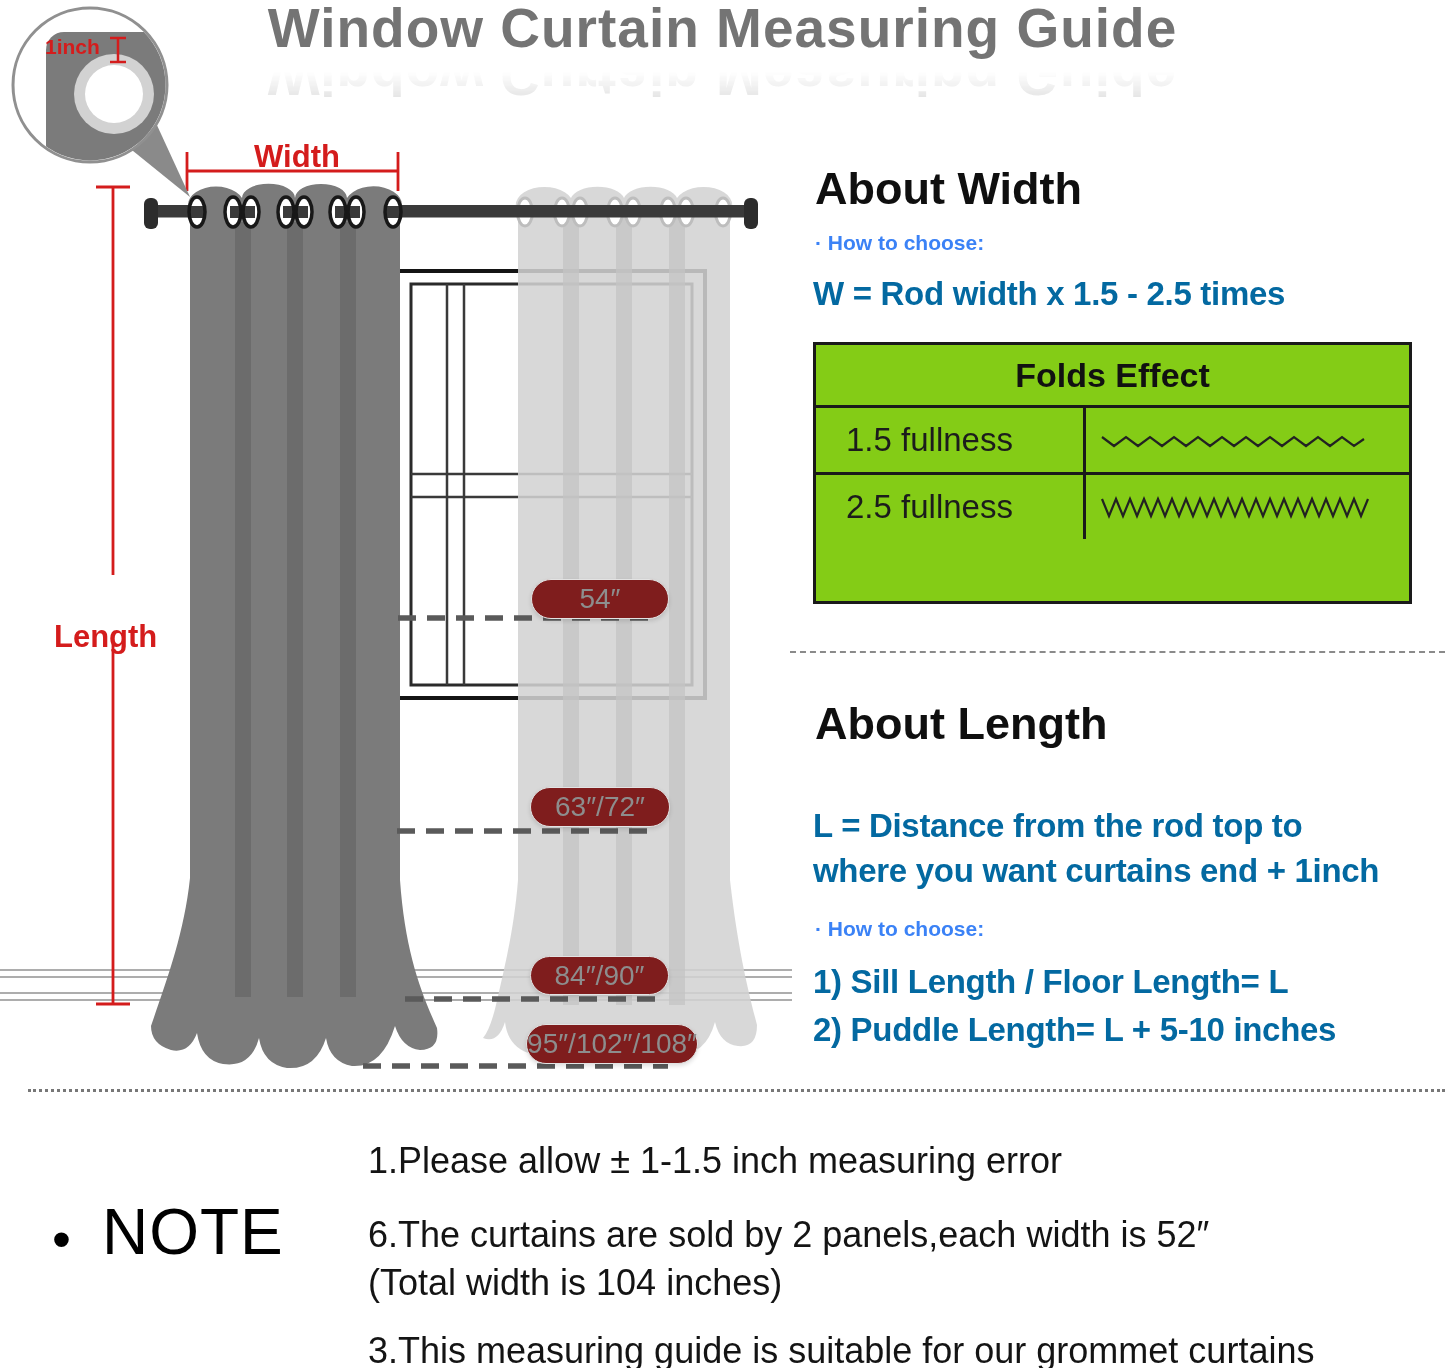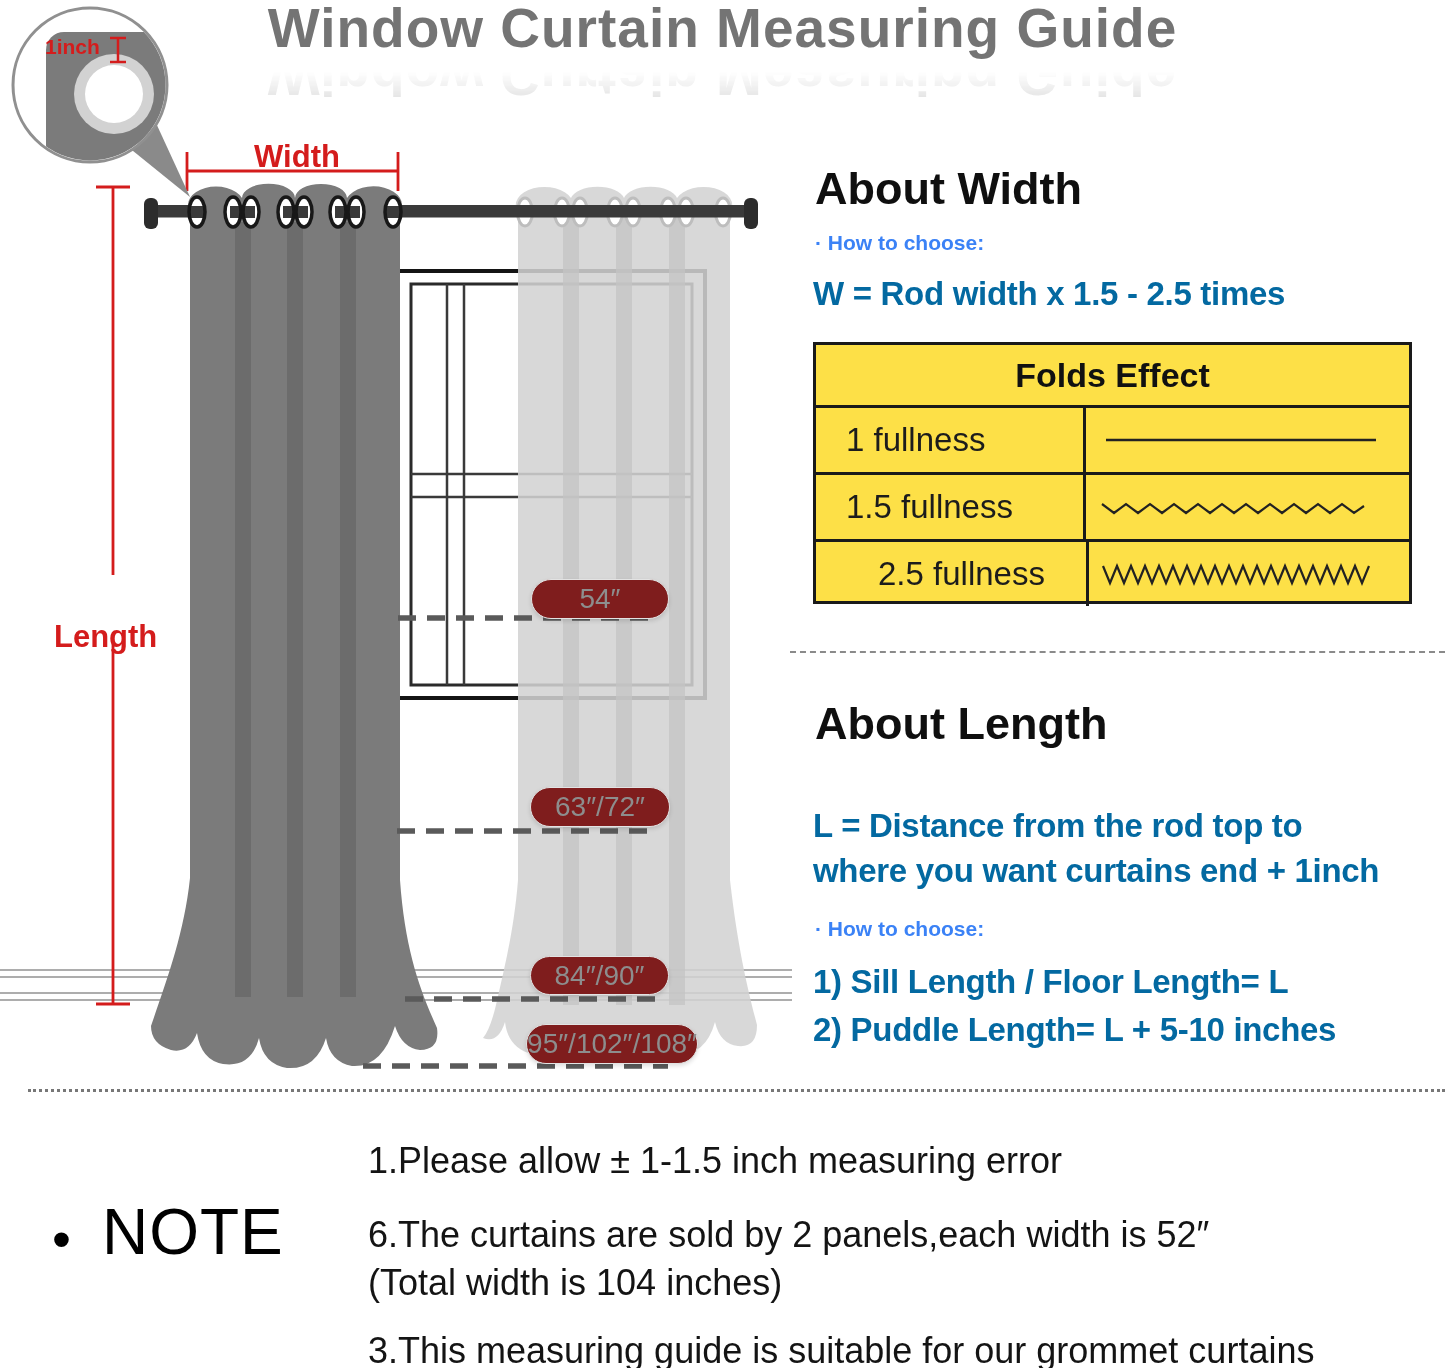--- a/index.html
+++ b/index.html
@@ -27,25 +27,25 @@
         box-shadow:0 2px 4px rgba(0,0,0,.13);color:#8d8d8d;
         display:flex;align-items:center;justify-content:center;font-size:28px;}
 
   
   .section-heading{font-size:45px;font-weight:700;color:#0f0f0f;}
   .bullet-line{font-size:21px;color:#3b82f6;font-weight:bold;}
   .formula{font-size:33px;font-weight:700;color:#0369a1;letter-spacing:-.3px;}
 
   
   .folds-table{position:absolute;left:813px;top:342px;width:599px;height:262px;
-        border:3px solid #1a1a1a;box-sizing:border-box;background:#fde047;}
+        border:3px solid #1a1a1a;box-sizing:border-box;background:#84cc16;}
   .ft-header{height:60px;border-bottom:3px solid #1a1a1a;display:flex;align-items:center;
         justify-content:center;font-size:34px;font-weight:600;color:#111;}
   .ft-row{display:flex;height:64px;border-bottom:3px solid #1a1a1a;}
-  .ft-row:last-child{border-bottom:none;padding-left:32px;}
+  .ft-row:last-child{border-bottom:none;}
   .ft-label{width:270px;border-right:3px solid #1a1a1a;display:flex;align-items:center;
         padding-left:30px;box-sizing:border-box;font-size:33px;color:#1c1c1c;}
   .ft-effect{flex:1;display:flex;align-items:center;justify-content:center;}
 
   .dashed-divider{position:absolute;left:790px;top:651px;width:655px;border-top:2px dashed #8a8a8a;}
   .dotted-divider{position:absolute;left:28px;top:1089px;width:1417px;border-top:3px dotted #777;}
 
   
   .note-bullet{font-size:54px;color:#000;line-height:1;}
   .note-label{font-size:64px;font-weight:400;color:#000;letter-spacing:1px;line-height:1;}
@@ -213,28 +213,20 @@
   <div class="pill" style="left:530px;top:956px;width:137px;height:37px">84″/90″</div>
   <div class="pill" style="left:526px;top:1024px;width:170px;height:38px">95″/102″/108″</div>
 
   <div class="abs section-heading" style="left:815px;top:163px">About Width</div>
   <div class="abs bullet-line" style="left:815px;top:231px">· How to choose:</div>
   <div class="abs formula" style="left:813px;top:275px">W = Rod width x 1.5 - 2.5 times</div>
 
   <div class="folds-table">
     <div class="ft-header">Folds Effect</div>
     <div class="ft-row">
-      <div class="ft-label">1 fullness</div>
-      <div class="ft-effect">
-        <svg width="320" height="32" viewBox="0 0 320 32">
-          <line x1="18" y1="16" x2="288" y2="16" stroke="#222" stroke-width="2.5"></line>
-        </svg>
-      </div>
-    </div>
-    <div class="ft-row">
       <div class="ft-label">1.5 fullness</div>
       <div class="ft-effect">
         <svg width="320" height="32" viewBox="0 0 320 32">
           <path d="M14,13 l12,9 l12,-9 l12,9 l12,-9 l12,9 l12,-9 l12,9 l12,-9 l12,9 l12,-9 l12,9 l12,-9 l12,9 l12,-9 l12,9 l12,-9 l12,9 l12,-9 l12,9 l12,-9 l12,9 l10,-7" fill="none" stroke="#222" stroke-width="2.2"></path>
         </svg>
       </div>
     </div>
     <div class="ft-row">
       <div class="ft-label">2.5 fullness</div>
       <div class="ft-effect">

